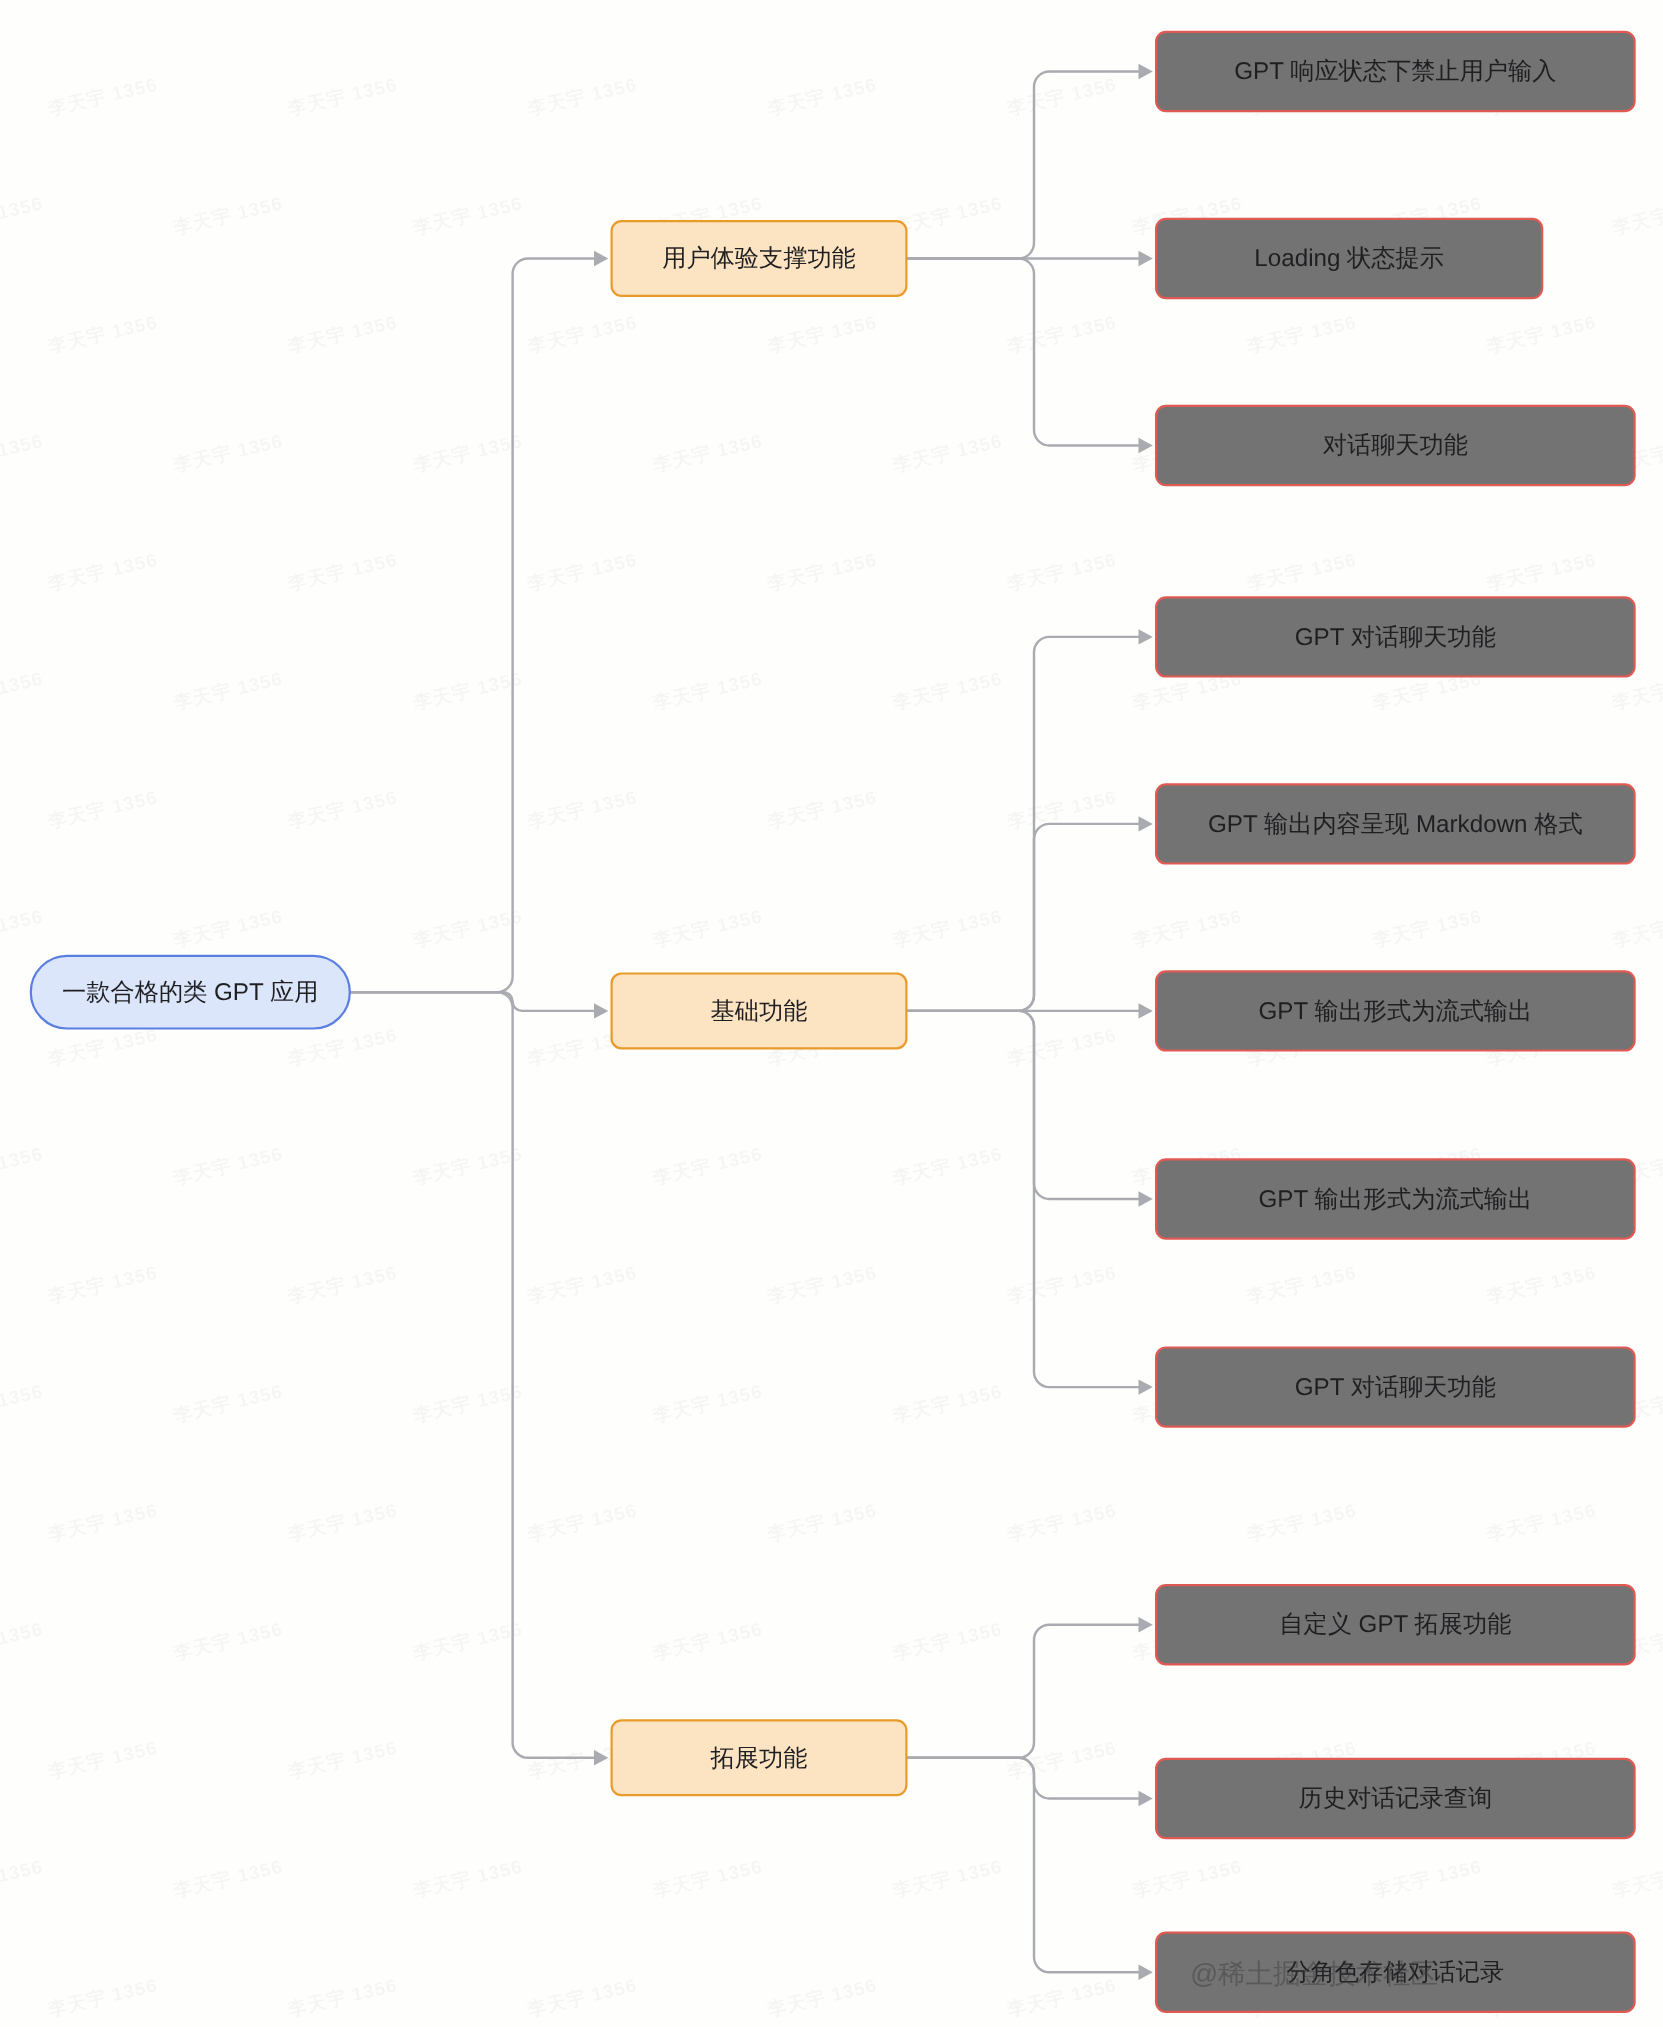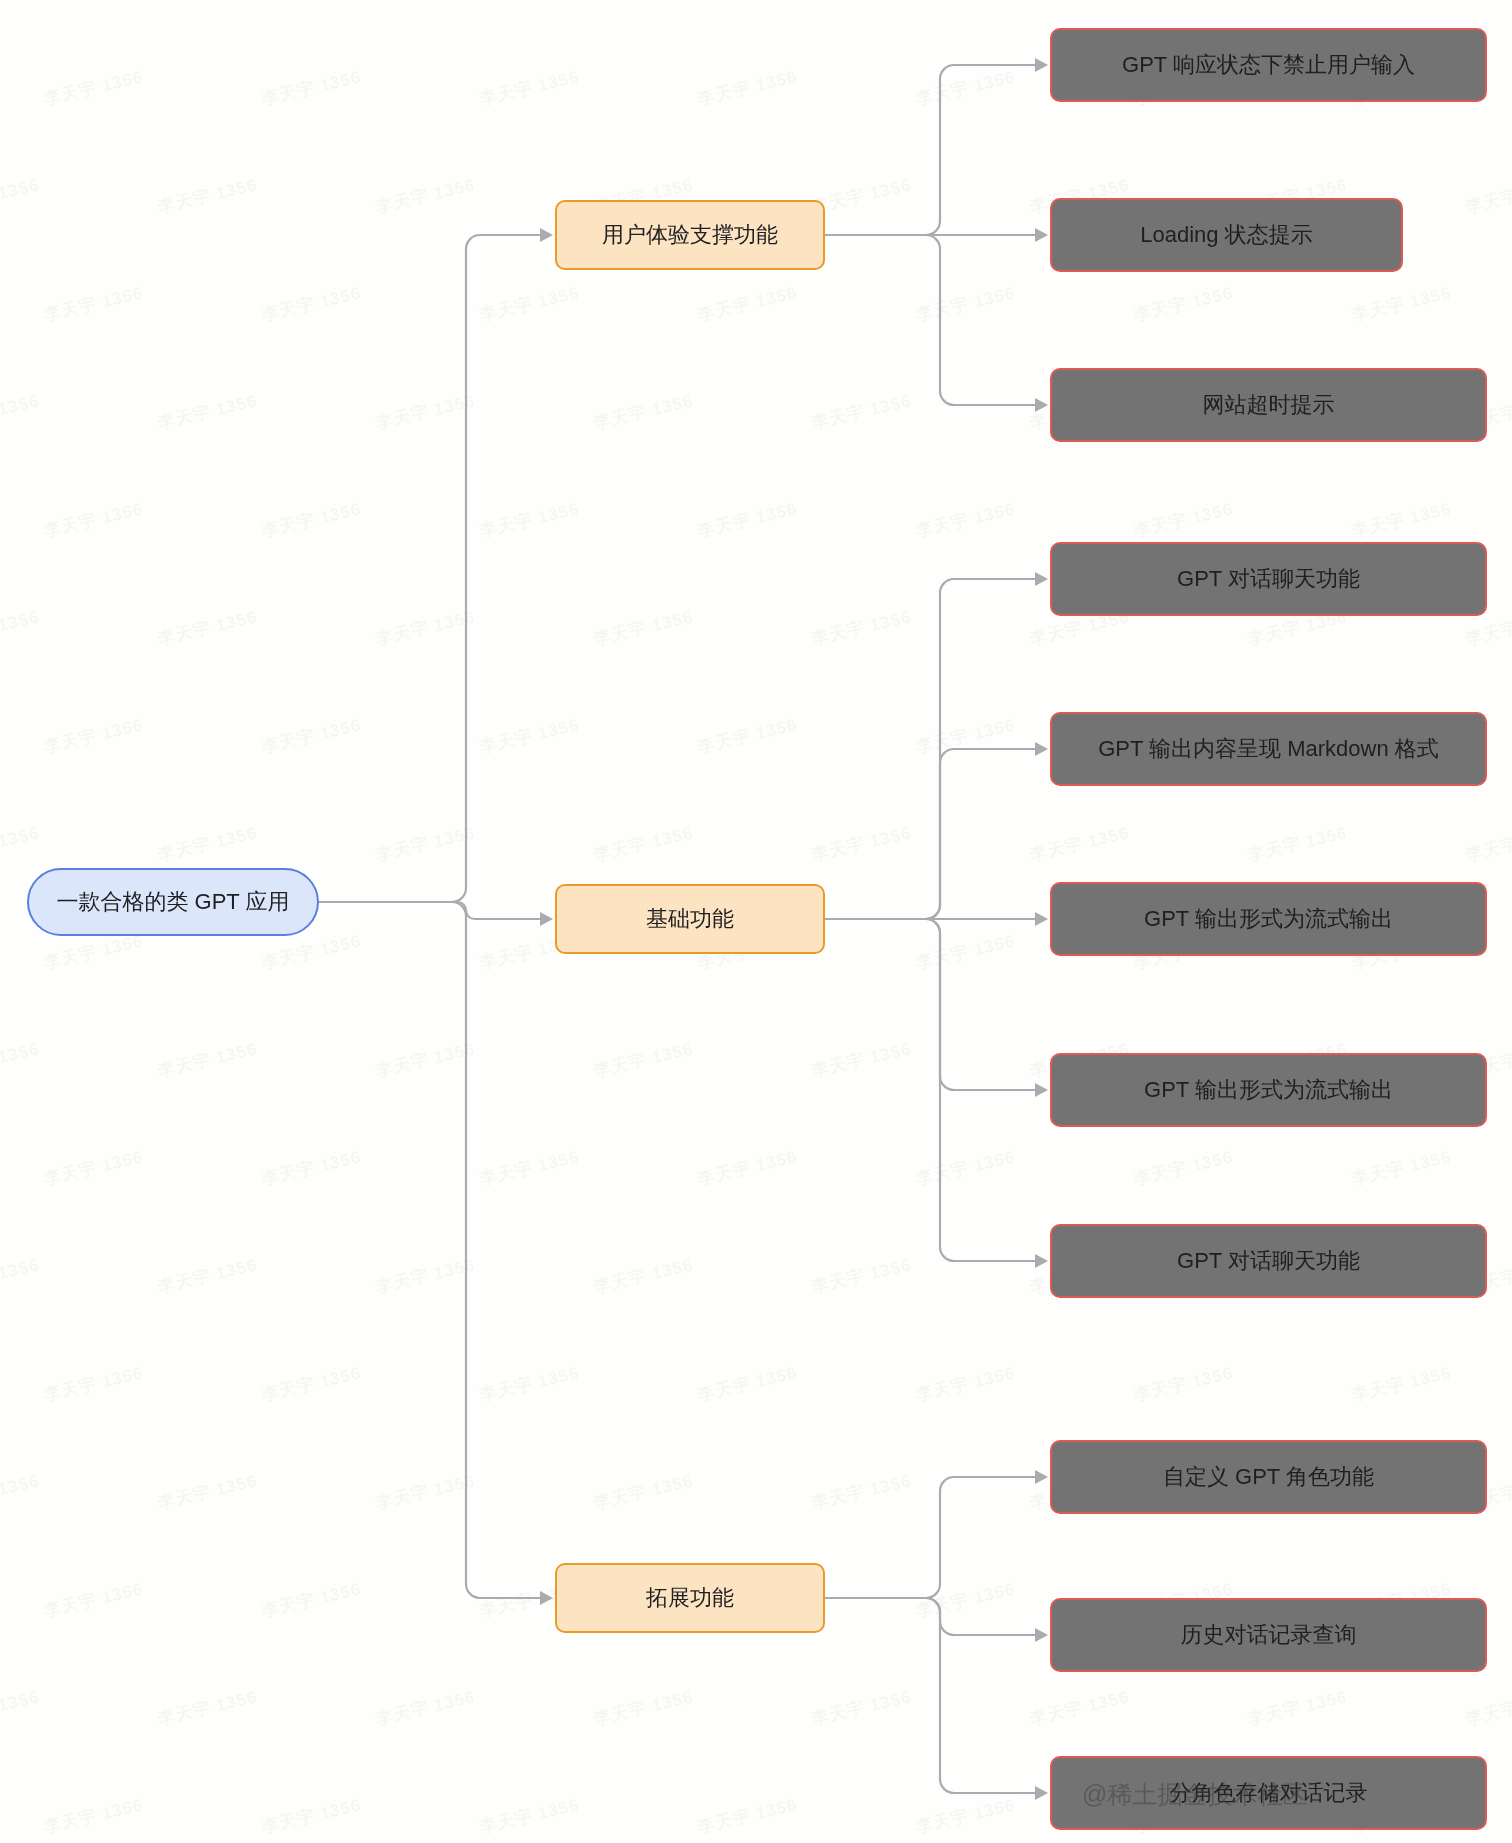--- a/index.html
+++ b/index.html
@@ -283,21 +283,21 @@
       <div class="node node-branch" style="left: 555px; top: 200px; width: 270px; height: 70px;">
         <span>用户体验支撑功能</span>
       </div>
       <div class="node node-leaf" style="left: 1050px; top: 28px; width: 437px; height: 74px;">
         <span>GPT 响应状态下禁止用户输入</span>
       </div>
       <div class="node node-leaf" style="left: 1050px; top: 198px; width: 353px; height: 74px;">
         <span>Loading 状态提示</span>
       </div>
       <div class="node node-leaf" style="left: 1050px; top: 368px; width: 437px; height: 74px;">
-        <span>网站超时提示</span>
+        <span>对话聊天功能</span>
       </div>
       <div class="node node-branch" style="left: 555px; top: 884px; width: 270px; height: 70px;">
         <span>基础功能</span>
       </div>
       <div class="node node-leaf" style="left: 1050px; top: 542px; width: 437px; height: 74px;">
         <span>GPT 对话聊天功能</span>
       </div>
       <div class="node node-leaf" style="left: 1050px; top: 712px; width: 437px; height: 74px;">
         <span>GPT 输出内容呈现 Markdown 格式</span>
       </div>
@@ -307,21 +307,21 @@
       <div class="node node-leaf" style="left: 1050px; top: 1053px; width: 437px; height: 74px;">
         <span>GPT 输出形式为流式输出</span>
       </div>
       <div class="node node-leaf" style="left: 1050px; top: 1224px; width: 437px; height: 74px;">
         <span>GPT 对话聊天功能</span>
       </div>
       <div class="node node-branch" style="left: 555px; top: 1563px; width: 270px; height: 70px;">
         <span>拓展功能</span>
       </div>
       <div class="node node-leaf" style="left: 1050px; top: 1440px; width: 437px; height: 74px;">
-        <span>自定义 GPT 角色功能</span>
+        <span>自定义 GPT 拓展功能</span>
       </div>
       <div class="node node-leaf" style="left: 1050px; top: 1598px; width: 437px; height: 74px;">
         <span>历史对话记录查询</span>
       </div>
       <div class="node node-leaf" style="left: 1050px; top: 1756px; width: 437px; height: 74px;">
         <span>分角色存储对话记录</span>
       </div>
     </div>
 
   <div id="brand-watermark" style="left:1082px; top:1778px;">@稀土掘金技术社区</div>

